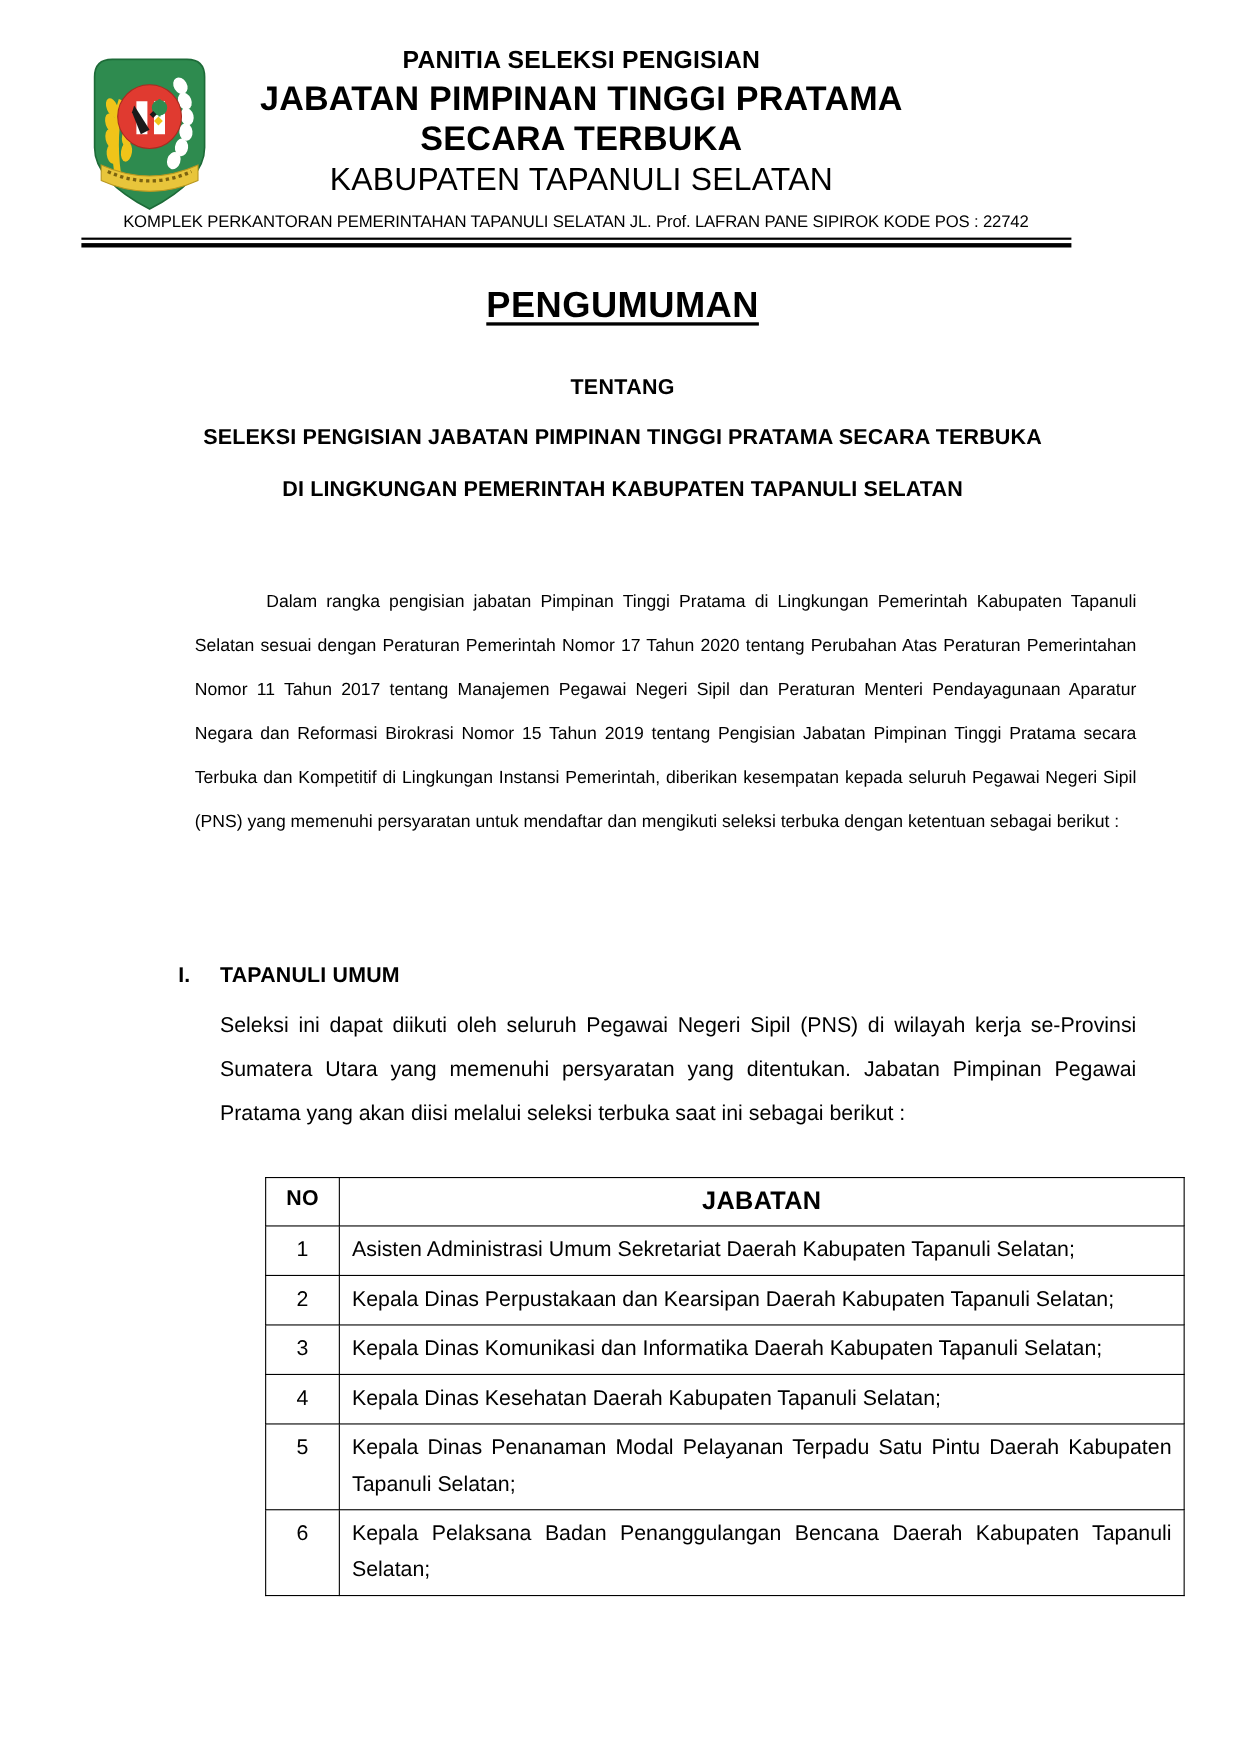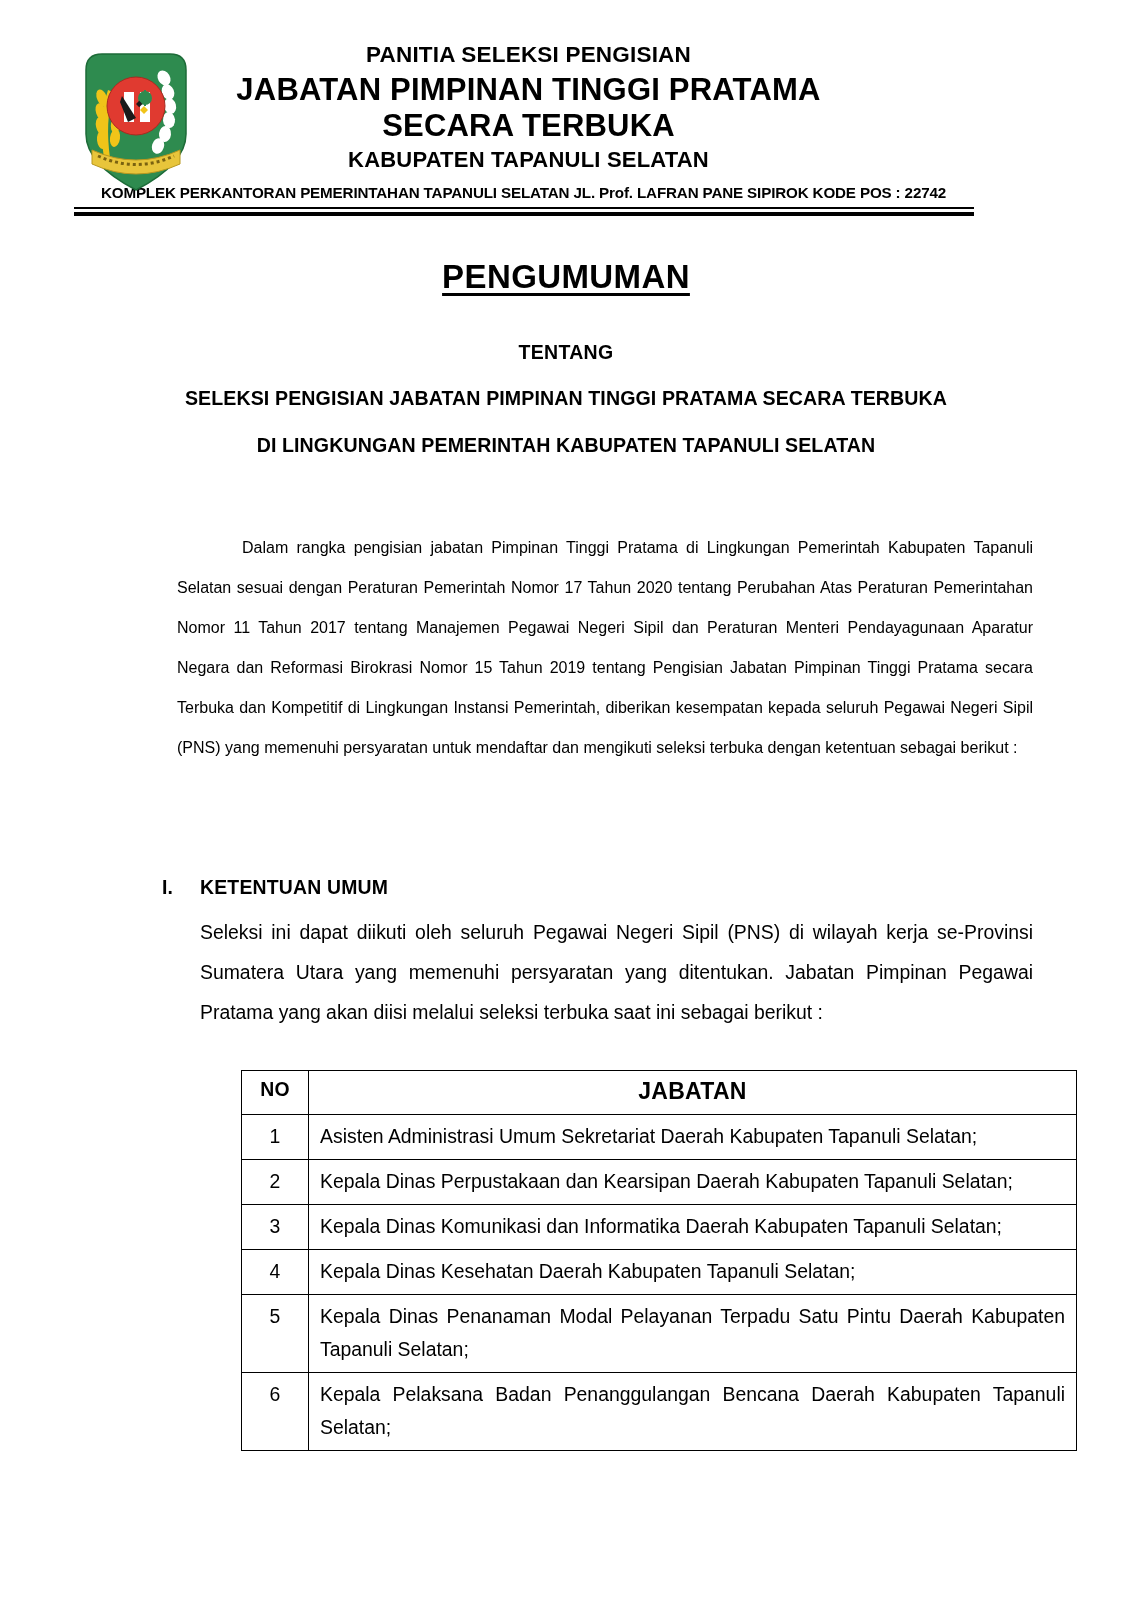--- a/index.html
+++ b/index.html
@@ -64,29 +64,29 @@
     line-height: 1.16;
     margin-top: 3px;
   }
   .lh-line3 {
     font-size: 31px;
     font-weight: bold;
     letter-spacing: 0.2px;
     line-height: 1.16;
   }
   .lh-line4 {
-    font-size: 22px;
-    font-weight: bold;
+    font-size: 29px;
+    font-weight: normal;
     letter-spacing: 0.2px;
     line-height: 1.18;
     margin-top: 4px;
   }
   .lh-address {
     font-size: 15.2px;
-    font-weight: bold;
+    font-weight: normal;
     text-align: center;
     margin-top: 11px;
     letter-spacing: -0.15px;
     white-space: nowrap;
   }
 
   .rule-group {
     width: 900px;
     margin: 6px auto 0 auto;
   }
@@ -311,21 +311,21 @@
     <div class="subject-line2">DI LINGKUNGAN PEMERINTAH KABUPATEN TAPANULI SELATAN</div>
   </div>
 
   <div class="body-block">
     <div class="para">Dalam rangka pengisian jabatan Pimpinan Tinggi Pratama di Lingkungan Pemerintah Kabupaten Tapanuli Selatan sesuai dengan Peraturan Pemerintah Nomor 17 Tahun 2020 tentang Perubahan Atas Peraturan Pemerintahan Nomor 11 Tahun 2017 tentang Manajemen Pegawai Negeri Sipil dan Peraturan Menteri Pendayagunaan Aparatur Negara dan Reformasi Birokrasi Nomor 15 Tahun 2019 tentang Pengisian Jabatan Pimpinan Tinggi Pratama secara Terbuka dan Kompetitif di Lingkungan Instansi Pemerintah, diberikan kesempatan kepada seluruh Pegawai Negeri Sipil (PNS) yang memenuhi persyaratan untuk mendaftar dan mengikuti seleksi terbuka dengan ketentuan sebagai berikut :</div>
   </div>
 
   <div class="section">
     <div class="sec-head">
       <span class="sec-num">I.</span>
-      <span class="sec-title">KETENTUAN UMUM</span>
+      <span class="sec-title">TAPANULI UMUM</span>
     </div>
     <div class="sec-body">Seleksi ini dapat diikuti oleh seluruh Pegawai Negeri Sipil (PNS) di wilayah kerja se-Provinsi Sumatera Utara yang memenuhi persyaratan yang ditentukan. Jabatan Pimpinan Pegawai Pratama yang akan diisi melalui seleksi terbuka saat ini sebagai berikut :</div>
   </div>
 
   <div class="tbl-wrap">
     <table class="jab">
       <thead>
         <tr>
           <th class="th-no">NO</th>
           <th class="th-jab">JABATAN</th>

